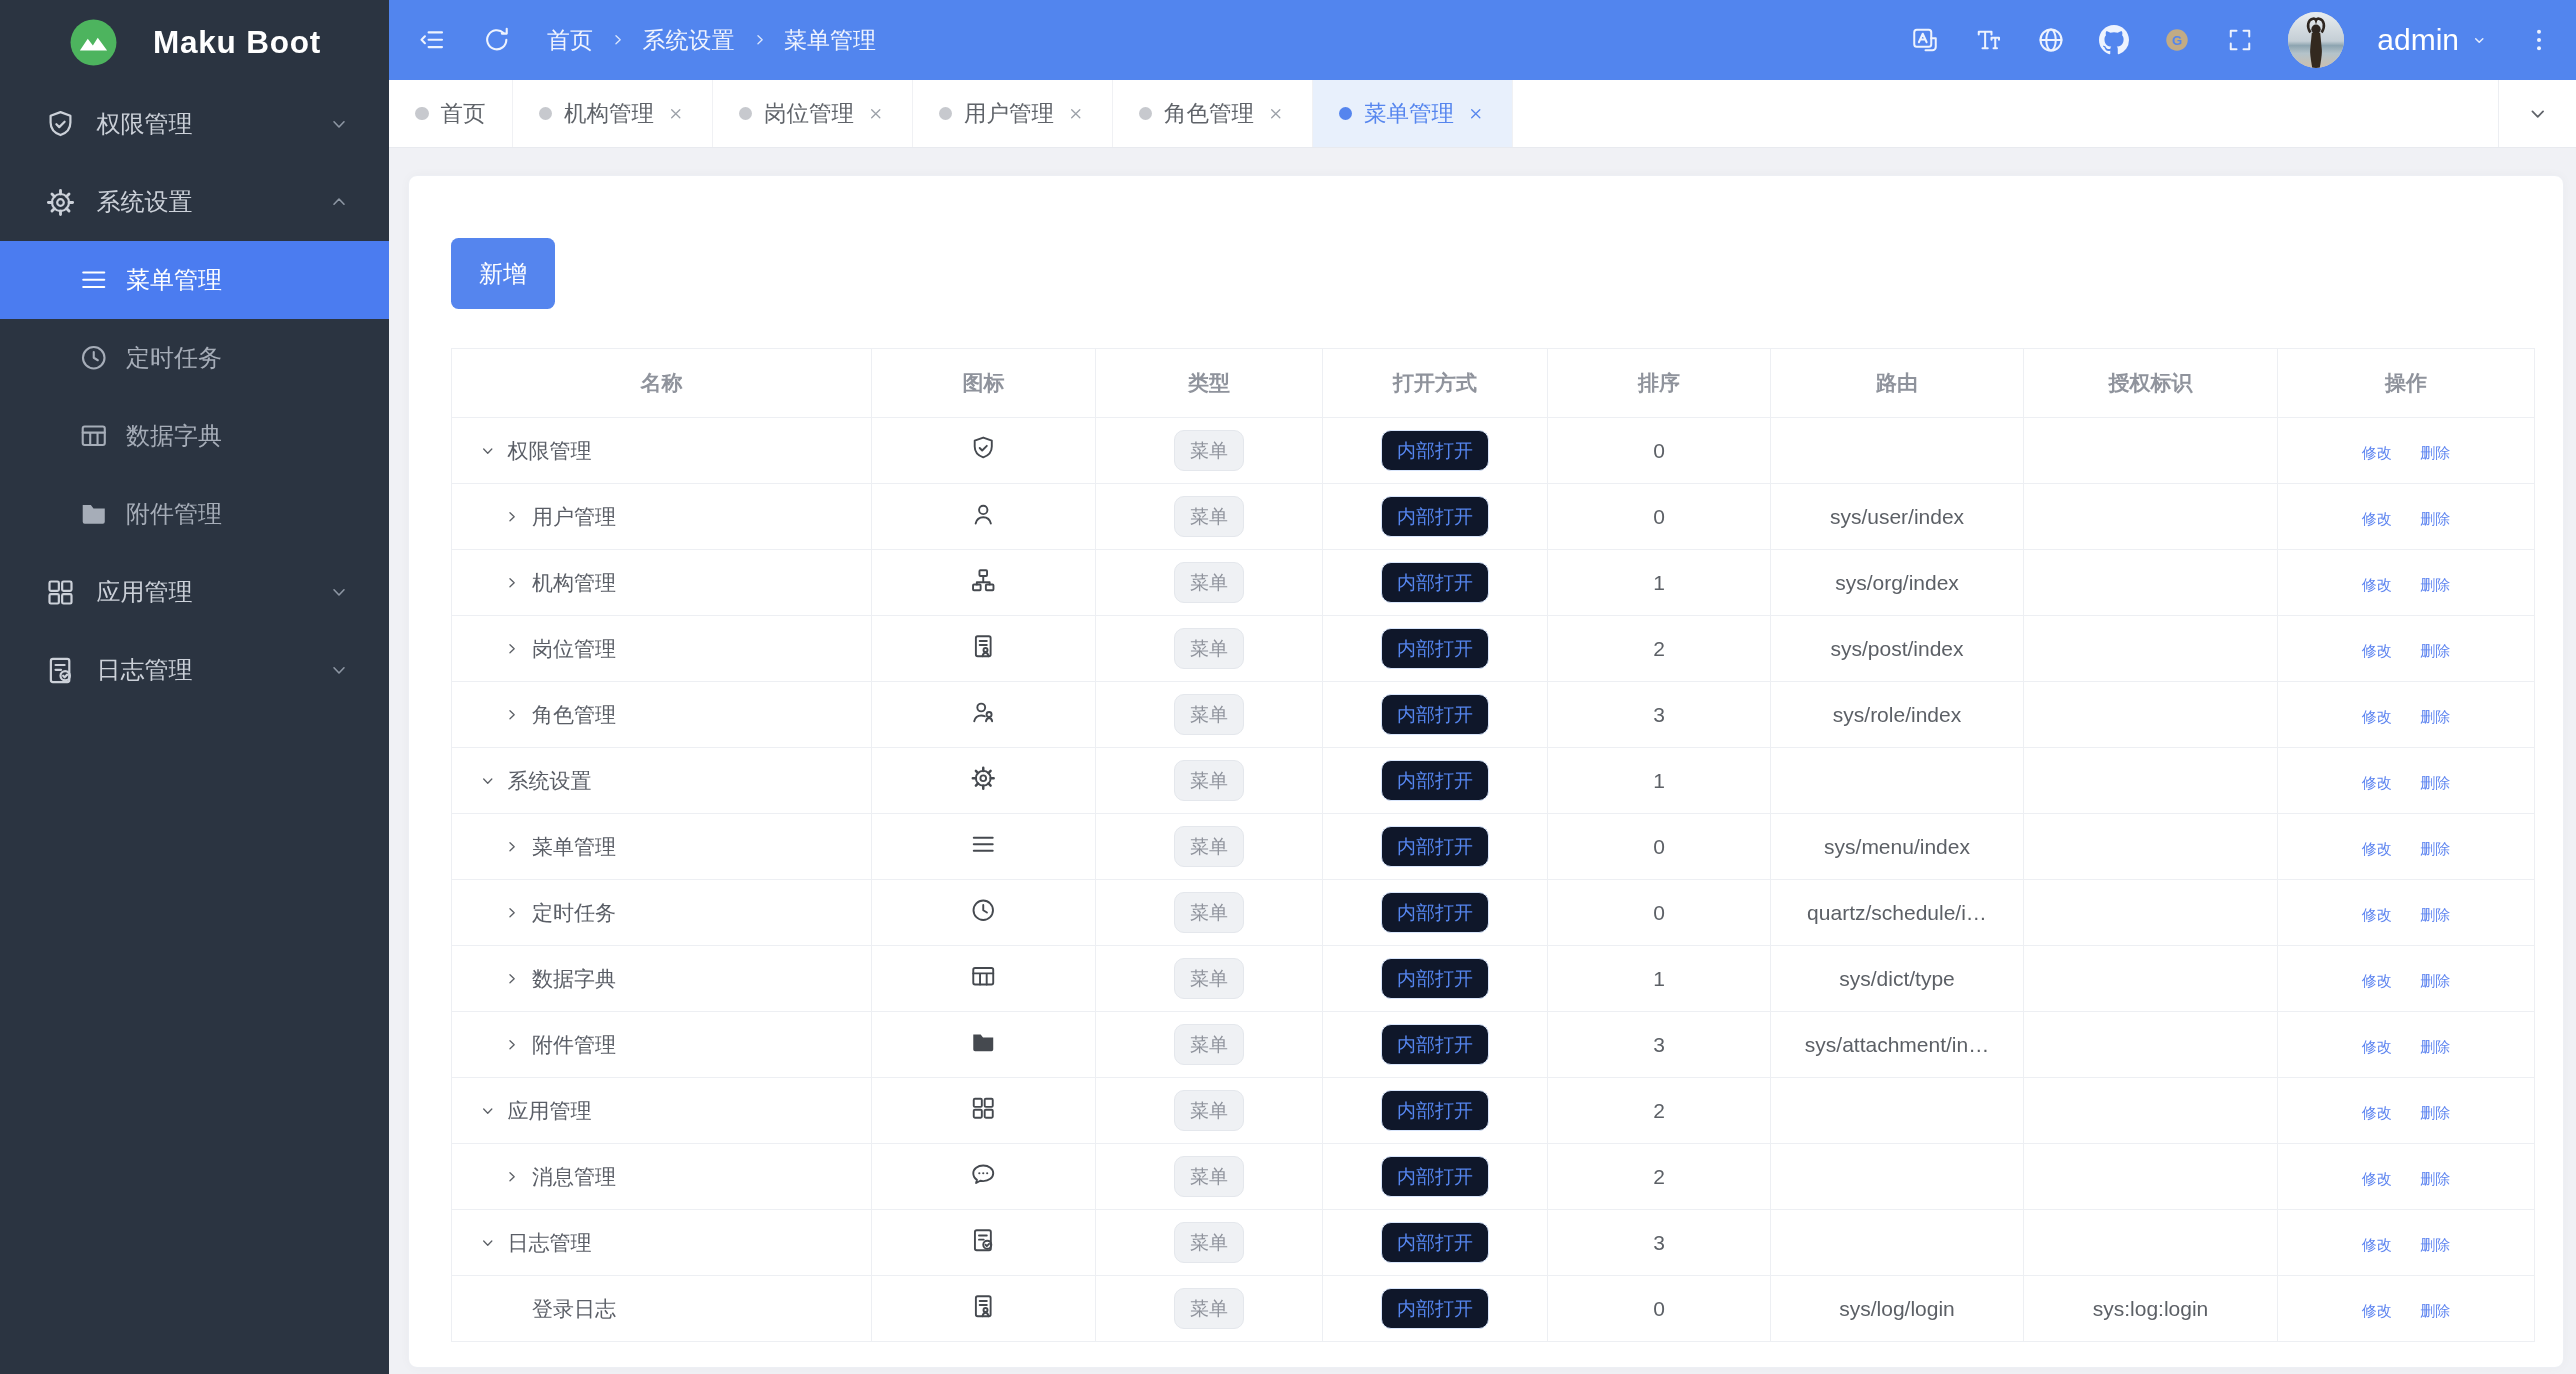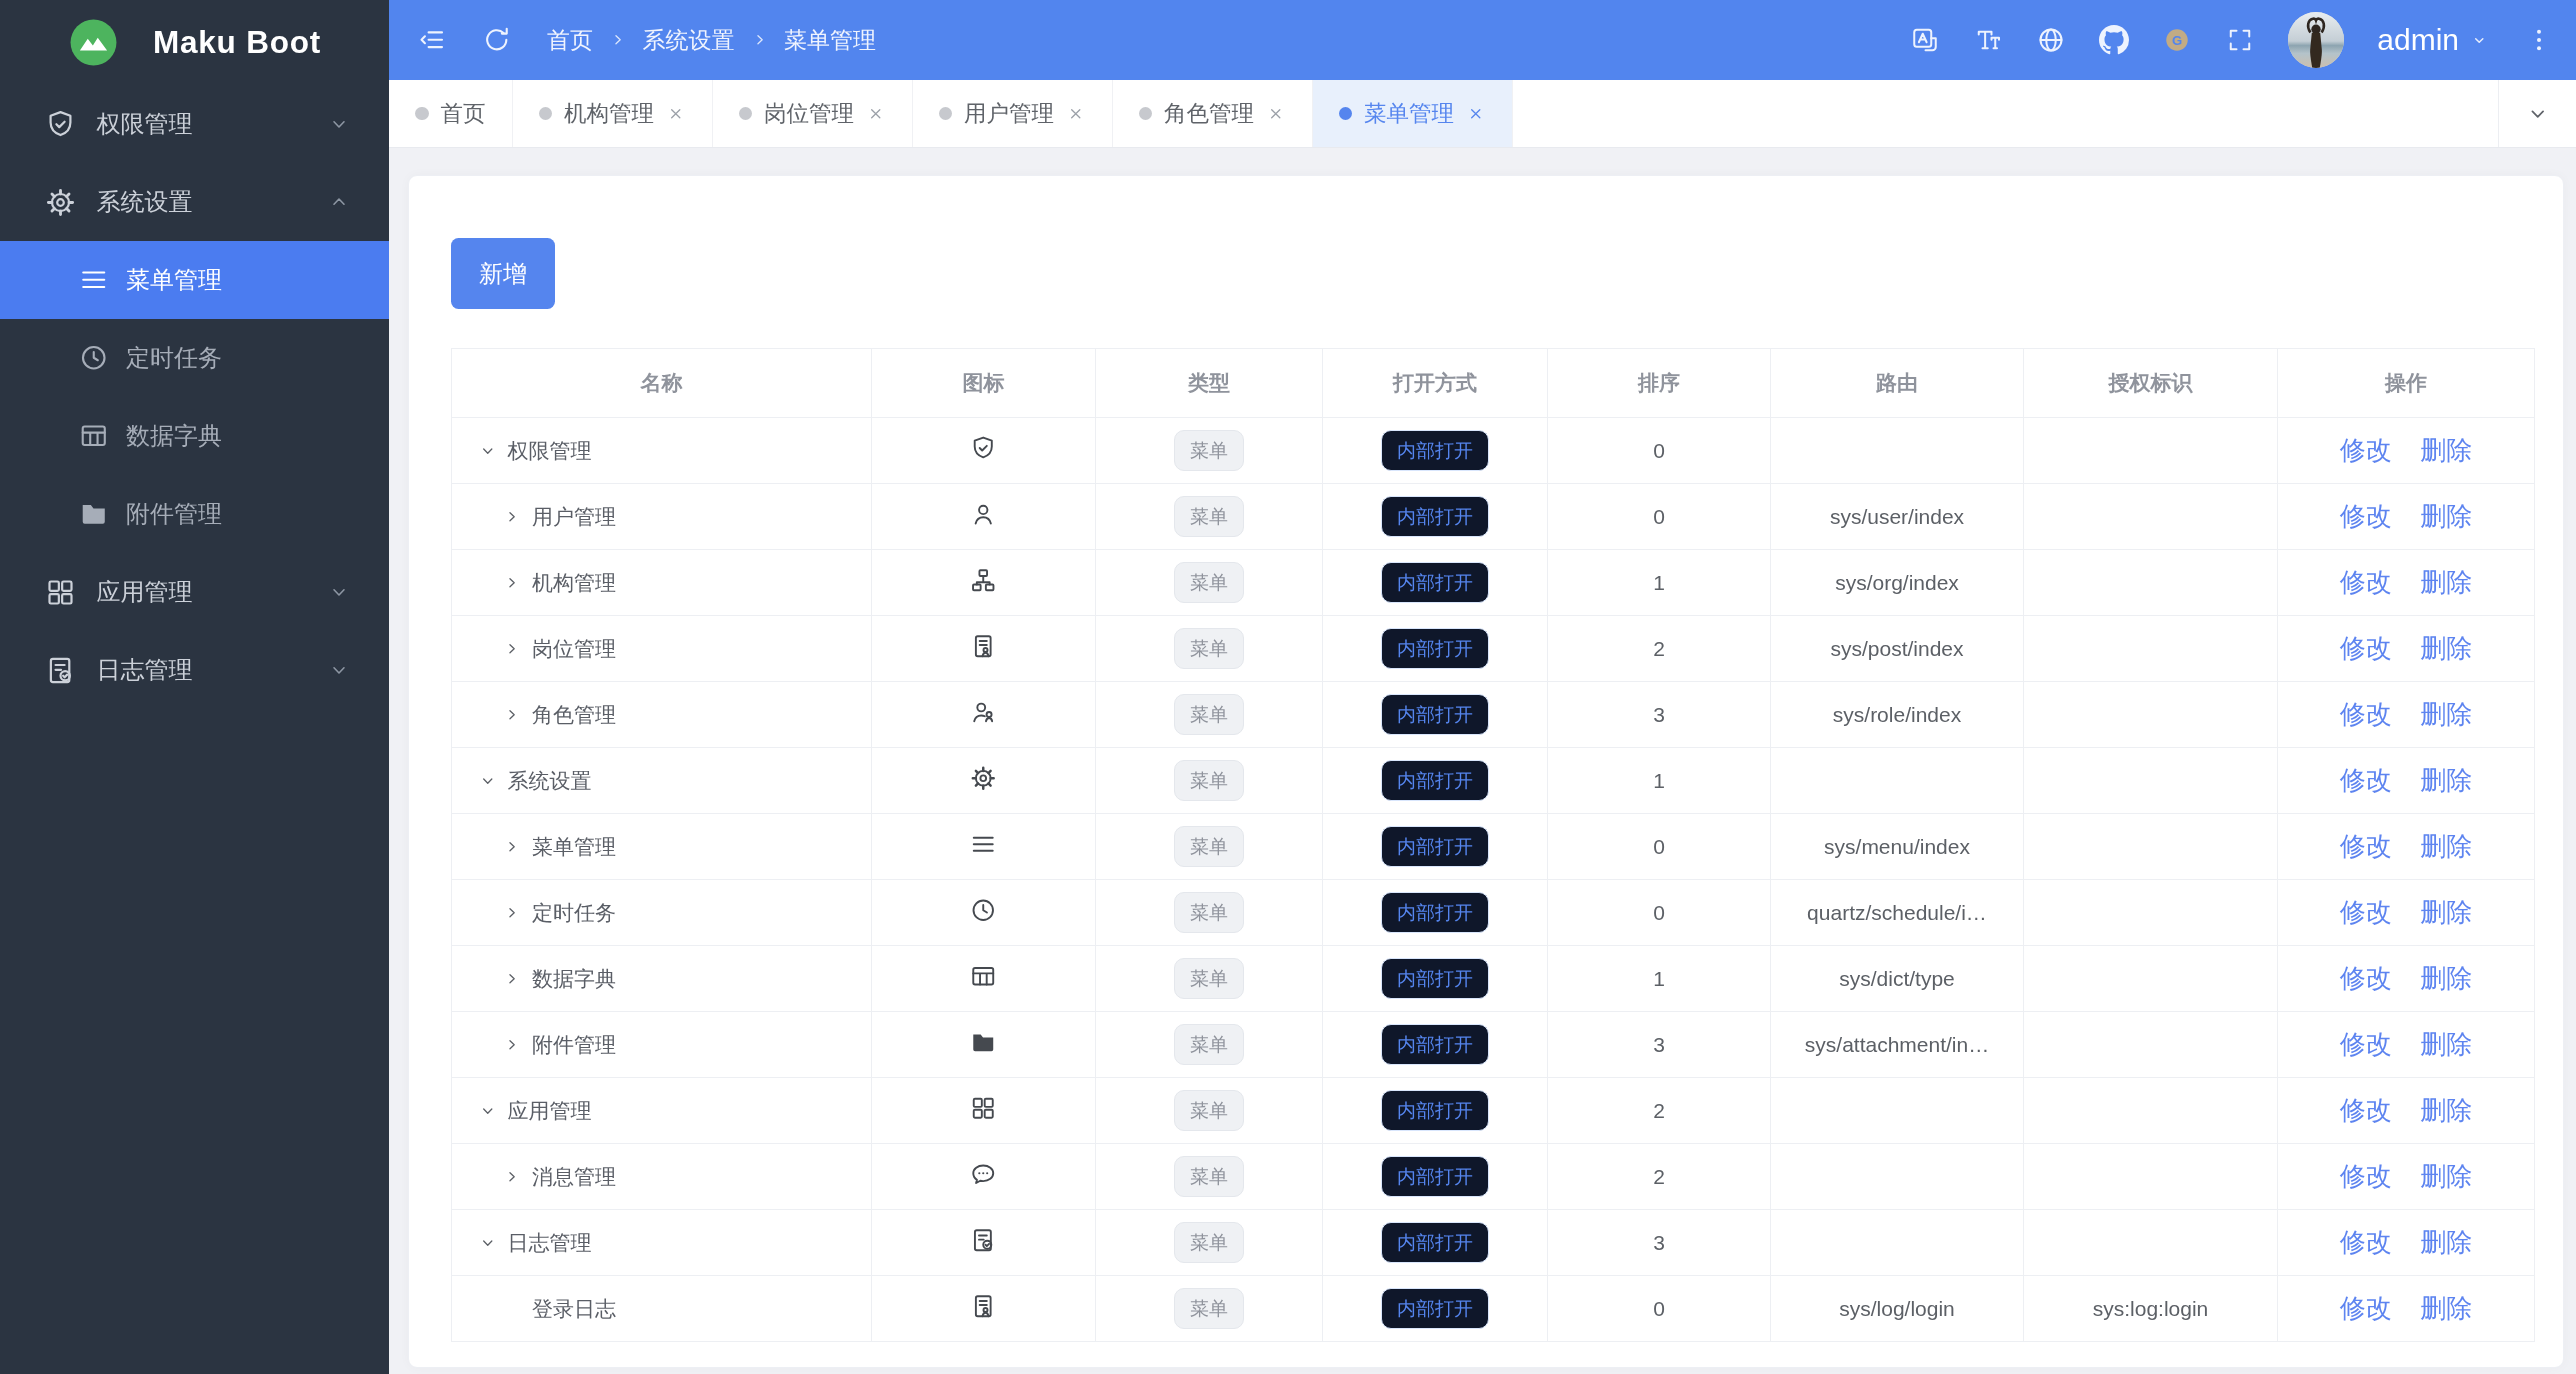--- a/index.html
+++ b/index.html
@@ -81,21 +81,21 @@
   .name-wrap.lv0 { padding-left: 25.5px; }
   .name-wrap.lv1 { padding-left: 50px; }
   .arrow { width: 19.5px; height: 19.5px; color: #5c6066; margin-right: 10.5px; cursor: pointer; }
   .arrow.spacer { visibility: hidden; }
   .name-text { color: #5a5e66; }
   .row-icon { width: 28.5px; height: 28.5px; color: #45494f; }
   .tag { display: inline-flex; align-items: center; height: 41px; padding: 0 15px; border-radius: 10px;
     font-size: 19px; line-height: 1; white-space: nowrap; }
   .tag-info { background: #eff1f4; border: 1.5px solid #e4e7ec; color: #8f939c; }
   .tag-primary { background: #0f172a; border: 1.5px solid #d9e6fc; color: var(--primary, #5585ee); }
-  .ops a { color: var(--link, #5d84f0); text-decoration: none; font-size: 26px; cursor: pointer; }
+  .ops a { color: var(--link, #5d84f0); text-decoration: none; font-size: 15px; cursor: pointer; }
   .ops a + a { margin-left: 28.5px; }
   .route-text, .perm-text { white-space: nowrap; overflow: hidden; }
 </style>
 </head>
 <body>
 
 <aside class="sidebar">
   <div class="logo">
     <span class="ico" id="logo-icon">
         <svg viewBox="0 0 24 24">

